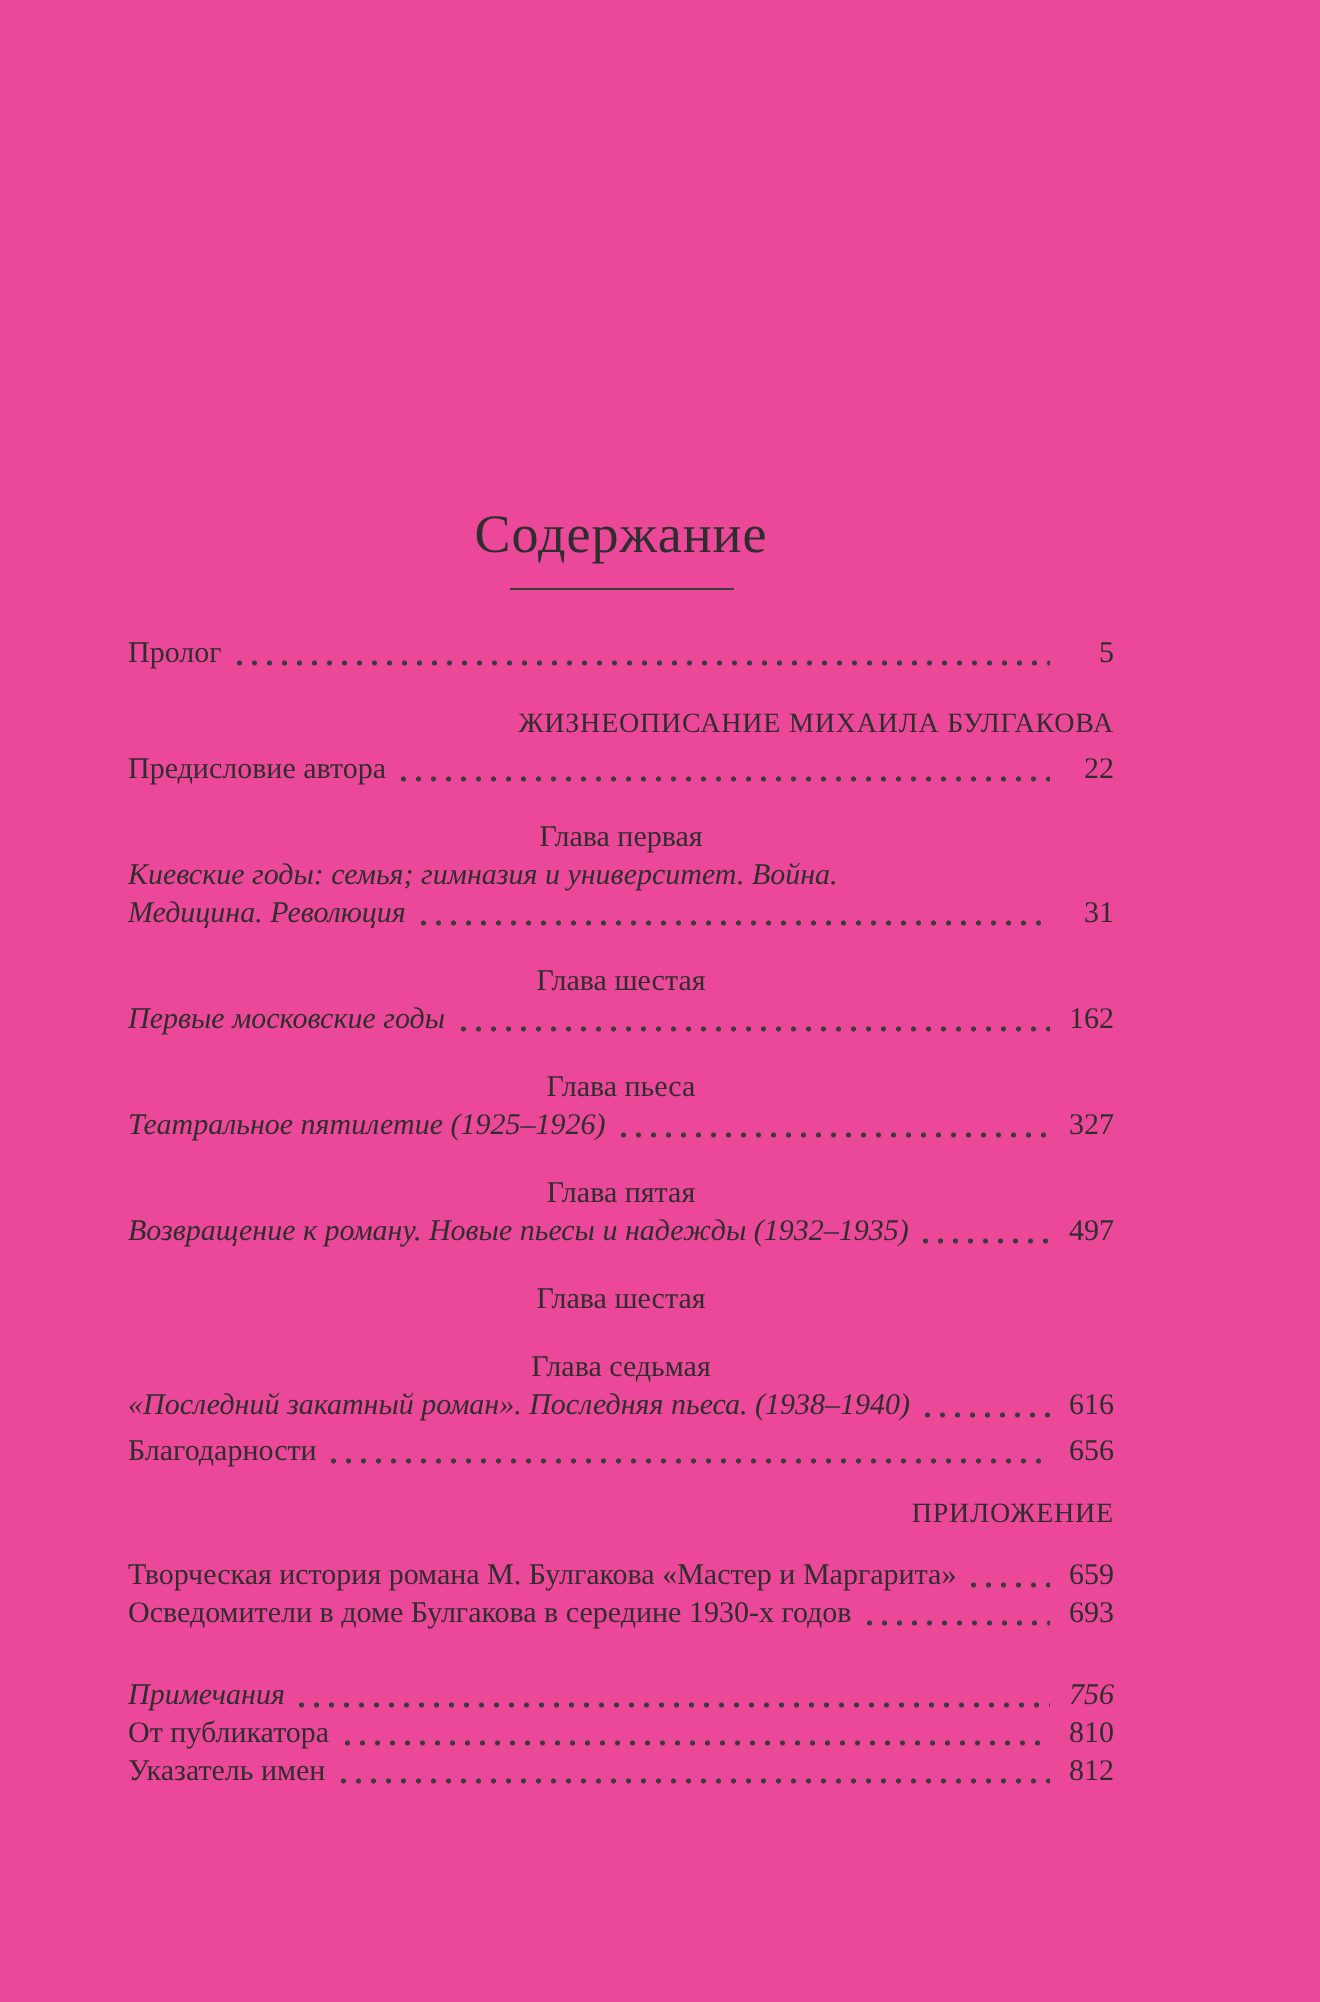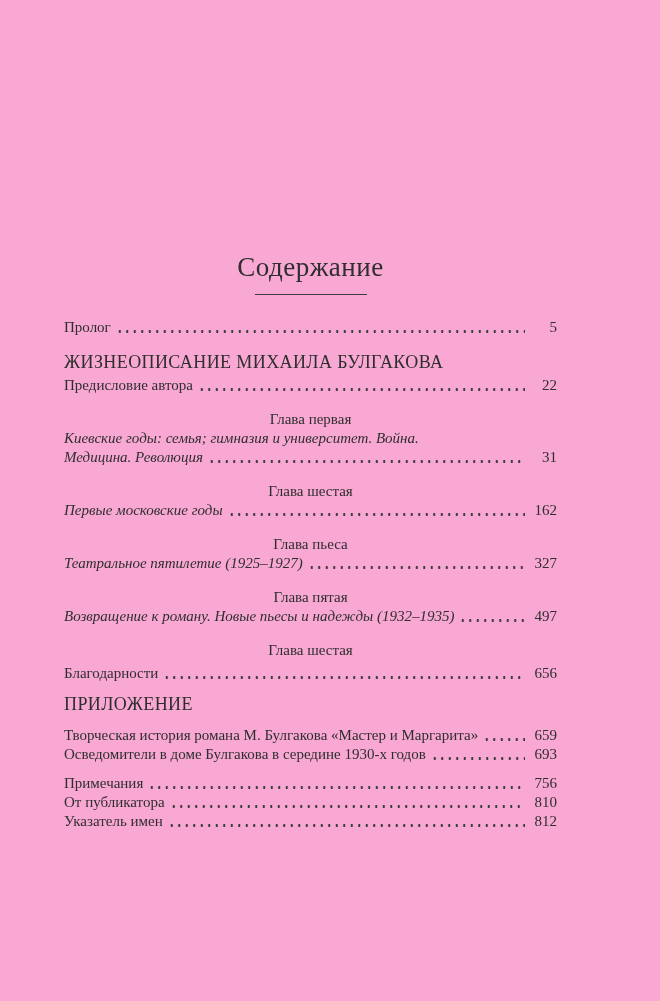--- a/index.html
+++ b/index.html
@@ -1,46 +1,46 @@
 <!DOCTYPE html>
 <html lang="ru"><head>
 <meta charset="utf-8">
 <style>
   html,body{margin:0;padding:0;background:#ffffff;}
   .page{
     position:relative;
     box-sizing:border-box;
     width:660px;height:1001px;
-    background:#f9a8d4;
+    background:#ec4899;
     color:#2e2e2e;
     font-family:"Liberation Serif","DejaVu Serif",serif;
     padding:252px 103px 0 64px;
     overflow:hidden;
   }
   .title{
     font-size:27px;line-height:30px;font-weight:normal;
     text-align:center;margin:0;letter-spacing:0.5px;
   }
   .rule{width:112px;height:0;border-top:1px solid #3d3d3d;margin:12px auto 0;}
   .entries{margin-top:23px;font-size:15px;line-height:19px;}
   .row{display:flex;align-items:baseline;}
   .label{white-space:nowrap;overflow:hidden;text-align:center;}
   .dots{
     flex:1 1 auto;min-width:6px;height:3px;
     align-self:flex-end;margin:0 2px 4px 5px;
     background-image:radial-gradient(circle,#3b3b3b 1.1px,rgba(0,0,0,0) 1.45px);
     background-size:7.5px 3px;background-repeat:repeat-x;background-position:left bottom;
   }
   .pagenum{min-width:30px;text-align:right;white-space:nowrap;}
-  .section-head{text-align:left;letter-spacing:0.4px;font-size:18px;}
+  .section-head{text-align:right;letter-spacing:0.4px;font-size:14px;}
   .sh1{margin:16px 0 4px;}
   .sh2{margin:12px 0 12px;}
   .chapter{margin-top:15px;}
   .mt5{margin-top:4px;}
-  .mt14{margin-top:10px;}
+  .mt14{margin-top:22px;font-style:italic;}
   .italic{font-style:italic;}
 </style>
 </head>
 <body>
 
 <div class="page">
   <h1 class="title">Содержание</h1>
   <div class="rule"></div>
 
   <div class="entries">
@@ -76,40 +76,48 @@
       <div class="row">
         <span class="label italic">Первые московские годы</span>
         <span class="dots"></span>
         <span class="pagenum">162</span>
       </div>
     </div>
 
     <div class="chapter">
       <div class="label">Глава пьеса</div>
       <div class="row">
-        <span class="label italic">Театральное пятилетие (1925–1927)</span>
+        <span class="label italic">Театральное пятилетие (1925–1926)</span>
         <span class="dots"></span>
         <span class="pagenum">327</span>
       </div>
     </div>
 
 
     <div class="chapter">
       <div class="label">Глава пятая</div>
       <div class="row">
         <span class="label italic">Возвращение к роману. Новые пьесы и надежды (1932–1935)</span>
         <span class="dots"></span>
         <span class="pagenum">497</span>
       </div>
     </div>
 
     <div class="chapter">
       <div class="label">Глава шестая</div>
     </div>
 
+    <div class="chapter">
+      <div class="label">Глава седьмая</div>
+      <div class="row">
+        <span class="label italic">«Последний закатный роман». Последняя пьеса. (1938–1940)</span>
+        <span class="dots"></span>
+        <span class="pagenum">616</span>
+      </div>
+    </div>
 
     <div class="row mt5">
       <span class="label">Благодарности</span>
       <span class="dots"></span>
       <span class="pagenum">656</span>
     </div>
 
     <div class="section-head sh2">ПРИЛОЖЕНИЕ</div>
 
     <div class="row">

